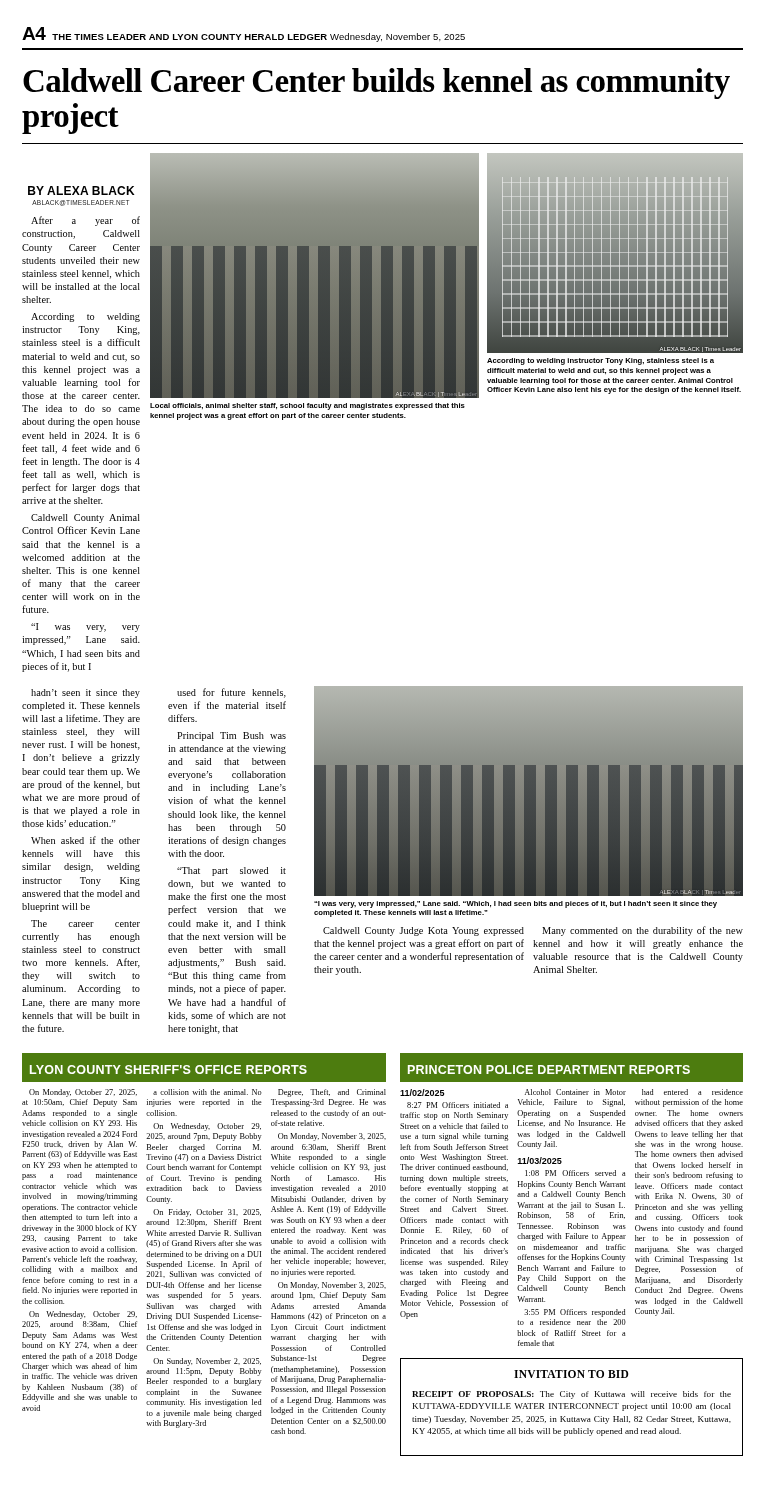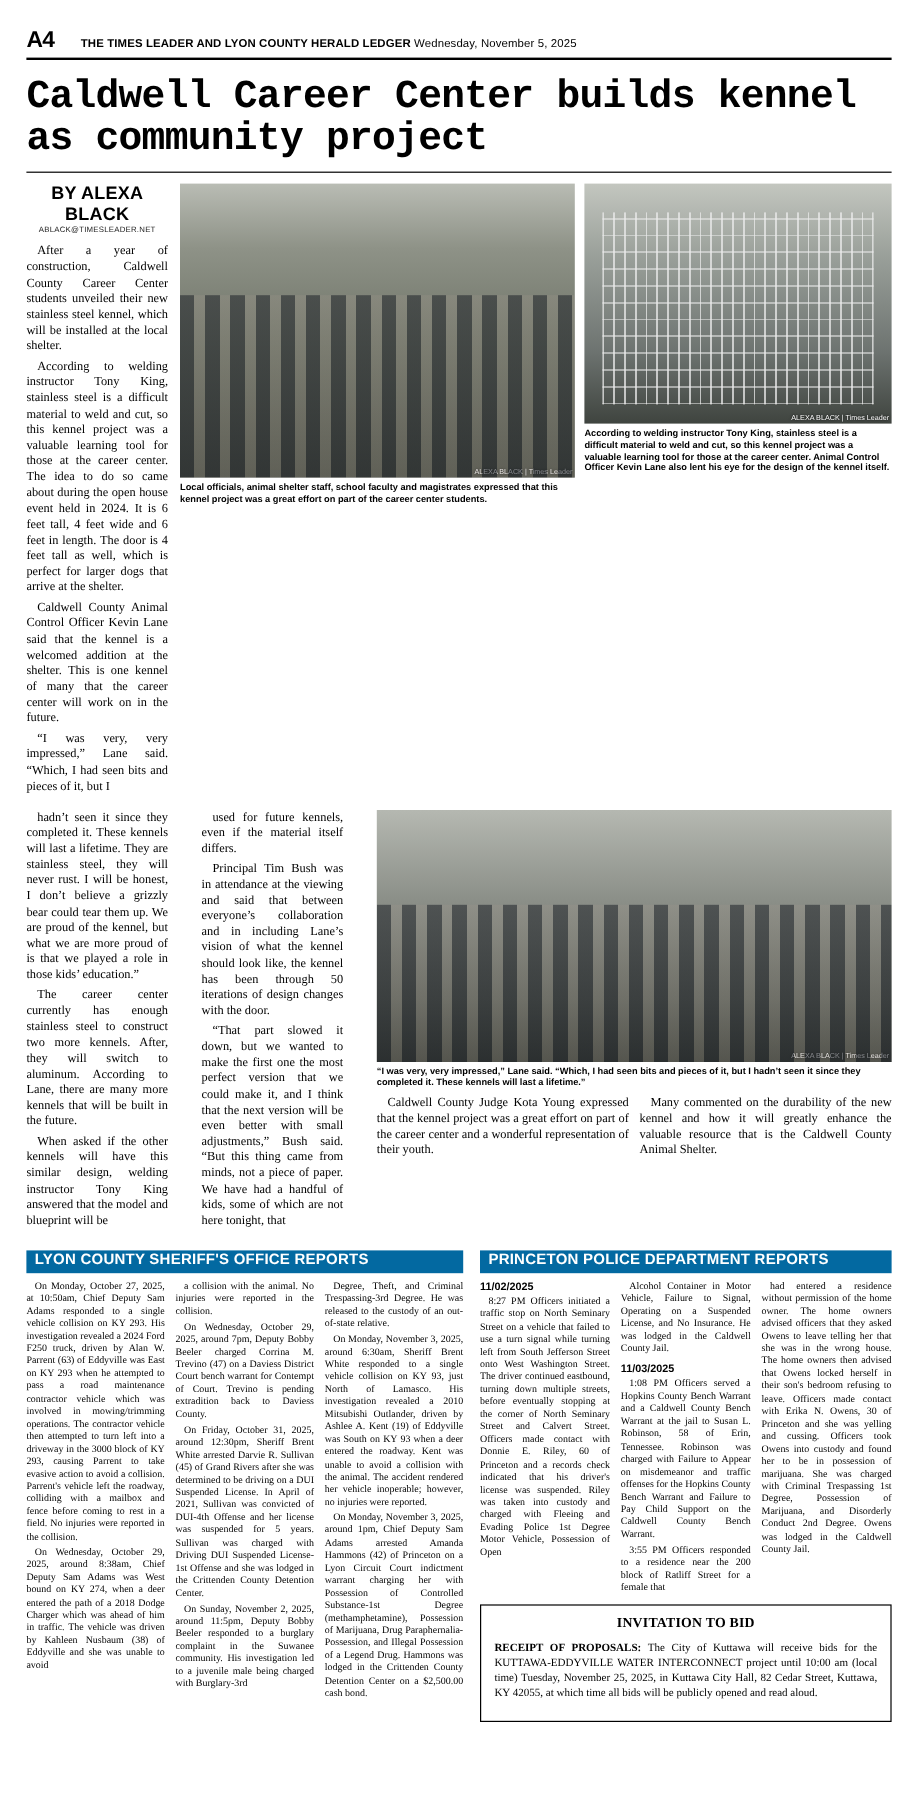--- a/index.html
+++ b/index.html
@@ -8,21 +8,21 @@
     width: 765px;
     min-height: 1512px;
     background: #ffffff;
     font-family: "Liberation Serif", serif;
     color: #000;
   }
   .page { width:765px; padding: 24px 22px 18px 22px; }
 
   
   .masthead {
-    display:flex; align-items:flex-end; gap:22px;
+    display:flex; align-items:flex-end; gap:7px;
     border-bottom: 2px solid #000;
     padding-bottom: 5px;
   }
   .folio {
     font-family:"Liberation Sans", sans-serif;
     font-weight:bold; font-size:19px; letter-spacing:-0.5px;
     line-height:1;
   }
   .masthead-pub {
     font-family:"Liberation Sans", sans-serif;
@@ -31,37 +31,37 @@
     line-height:1.1; padding-bottom:1px;
   }
   .masthead-date {
     font-family:"Liberation Sans", sans-serif;
     font-weight:normal; font-size:9.5px;
     text-transform:none;
   }
 
   
   h1.headline {
-    font-family:Liberation Mono, monospace;
+    font-family:Liberation Serif, serif;
     font-weight:bold;
     font-size:33px;
     line-height:1.05;
     margin: 14px 0 6px 0;
     letter-spacing:-0.6px;
     border-bottom:1px solid #000;
     padding-bottom:10px;
   }
 
   
   .top-zone { display:flex; gap:10px; margin-top:9px; }
   .col-narrow { width:118px; flex:0 0 118px; }
   .byline {
     font-family:"Liberation Sans", sans-serif;
-    font-weight:bold; font-size:15px; letter-spacing:0.2px;
-    text-align:center; margin-bottom:1px;
+    font-weight:bold; font-size:12px; letter-spacing:0.2px;
+    text-align:center; margin-bottom:1px;margin-top:31px;
   }
   .byline-email {
     font-family:"Liberation Sans", sans-serif;
     font-size:6.5px; text-align:center; letter-spacing:0.2px;
     margin-bottom:8px; color:#222;
   }
   p.body {
     font-size:10.3px;
     line-height:1.28;
     margin:0 0 0.35em 0;
@@ -119,27 +119,27 @@
       repeating-linear-gradient(90deg, rgba(235,235,235,.75) 0 1.5px, rgba(0,0,0,0) 1.5px 9px),
       repeating-linear-gradient(0deg, rgba(235,235,235,.55) 0 1.5px, rgba(0,0,0,0) 1.5px 14px);
   }
 
   
   .jump3 { display:flex; gap:28px; margin-top:9px; }
   .jump3 .col { width:118px; flex:0 0 118px; }
 
   
   .bar {
-    background:#0369a1;
+    background:#4d7c0f;
     color:#fff;
     font-family:"Liberation Sans", sans-serif;
     font-weight:bold;
     font-size:12.5px;
     letter-spacing:0.2px;
-    padding:0 7px 5px 7px;
+    padding:10px 7px 5px 7px;
     margin:10px 0 6px 0;
   }
 
   .split { display:flex; gap:14px; }
   .left-half { width:364px; flex:0 0 364px; }
   .right-half { flex:1; }
 
   .cols3 { display:flex; gap:9px; }
   .cols3 .col { flex:1; }
 
@@ -215,22 +215,22 @@
           <span class="credit">ALEXA BLACK | Times Leader</span>
         </div>
         <div class="capt">According to welding instructor Tony King, stainless steel is a difficult material to weld and cut, so this kennel project was a valuable learning tool for those at the career center. Animal Control Officer Kevin Lane also lent his eye for the design of the kennel itself.</div>
       </div>
     </div>
   </div>
 
   <div class="jump3">
     <div class="col">
       <p class="body">hadn’t seen it since they completed it. These kennels will last a lifetime. They are stainless steel, they will never rust. I will be honest, I don’t believe a grizzly bear could tear them up. We are proud of the kennel, but what we are more proud of is that we played a role in those kids’ education.”</p>
+      <p class="body">When asked if the other kennels will have this similar design, welding instructor Tony King answered that the model and blueprint will be</p>
       <p class="body">The career center currently has enough stainless steel to construct two more kennels. After, they will switch to aluminum. According to Lane, there are many more kennels that will be built in the future.</p>
-      <p class="body">When asked if the other kennels will have this similar design, welding instructor Tony King answered that the model and blueprint will be</p>
     </div>
     <div class="col">
       <p class="body">used for future kennels, even if the material itself differs.</p>
       <p class="body">Principal Tim Bush was in attendance at the viewing and said that between everyone’s collaboration and in including Lane’s vision of what the kennel should look like, the kennel has been through 50 iterations of design changes with the door.</p>
       <p class="body">“That part slowed it down, but we wanted to make the first one the most perfect version that we could make it, and I think that the next version will be even better with small adjustments,” Bush said. “But this thing came from minds, not a piece of paper. We have had a handful of kids, some of which are not here tonight, that</p>
     </div>
     <div style="flex:1;">
       <div class="photo ph-c ph-people" style="height:210px;">
         <span class="credit">ALEXA BLACK | Times Leader</span>
       </div>

